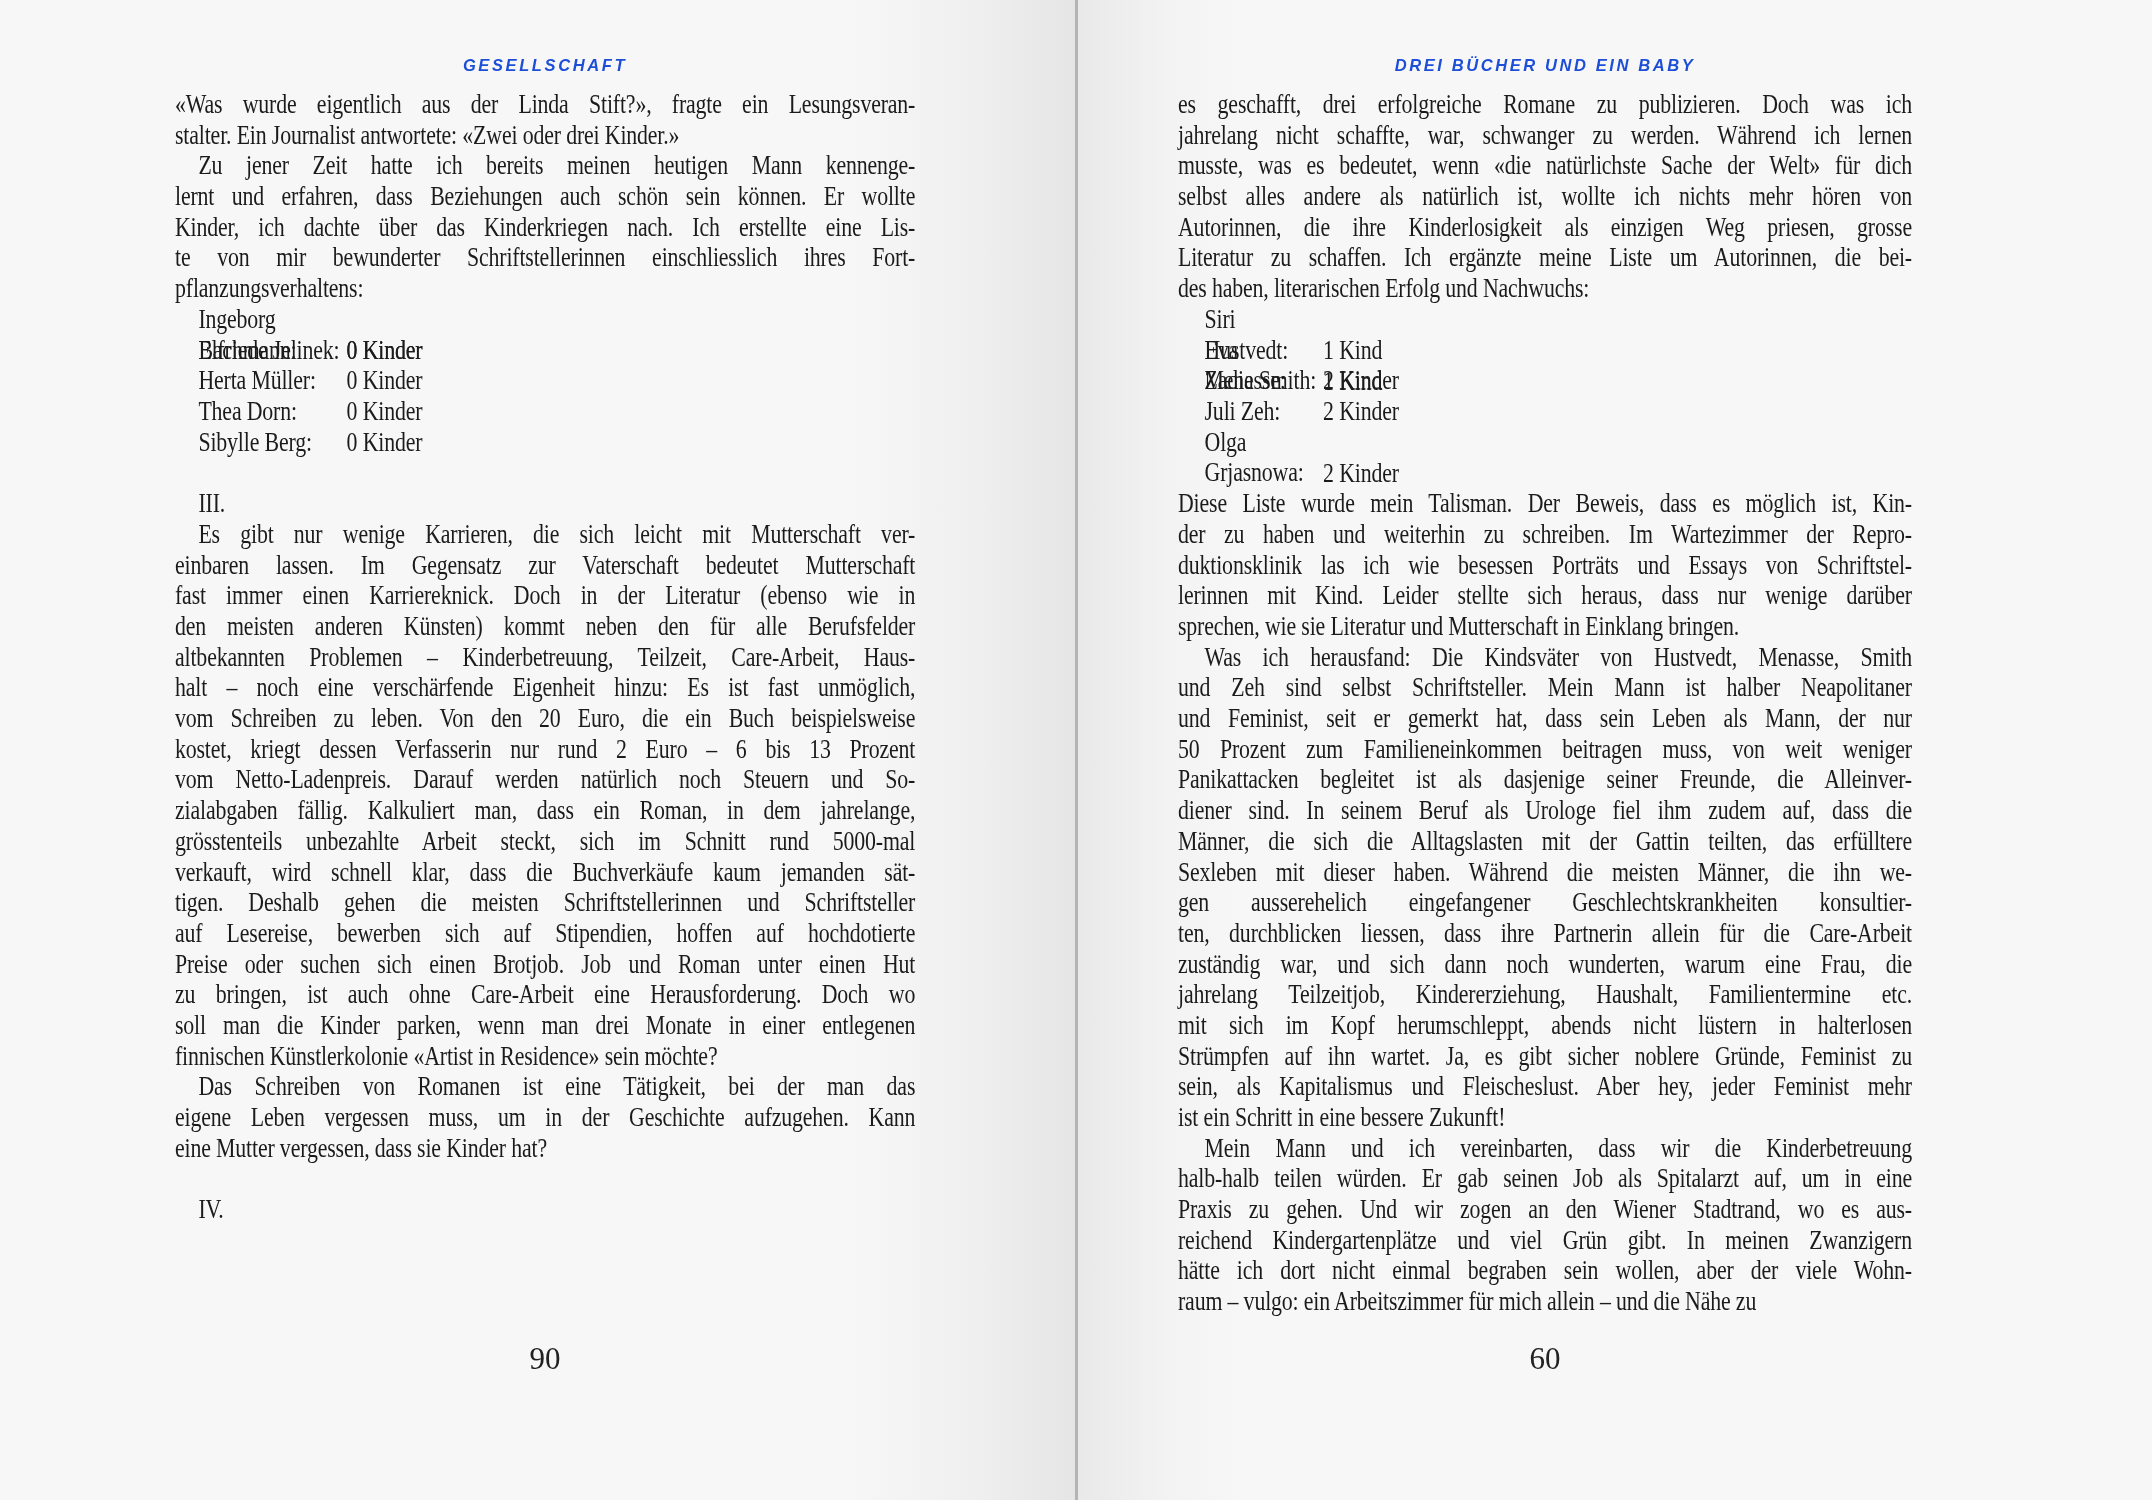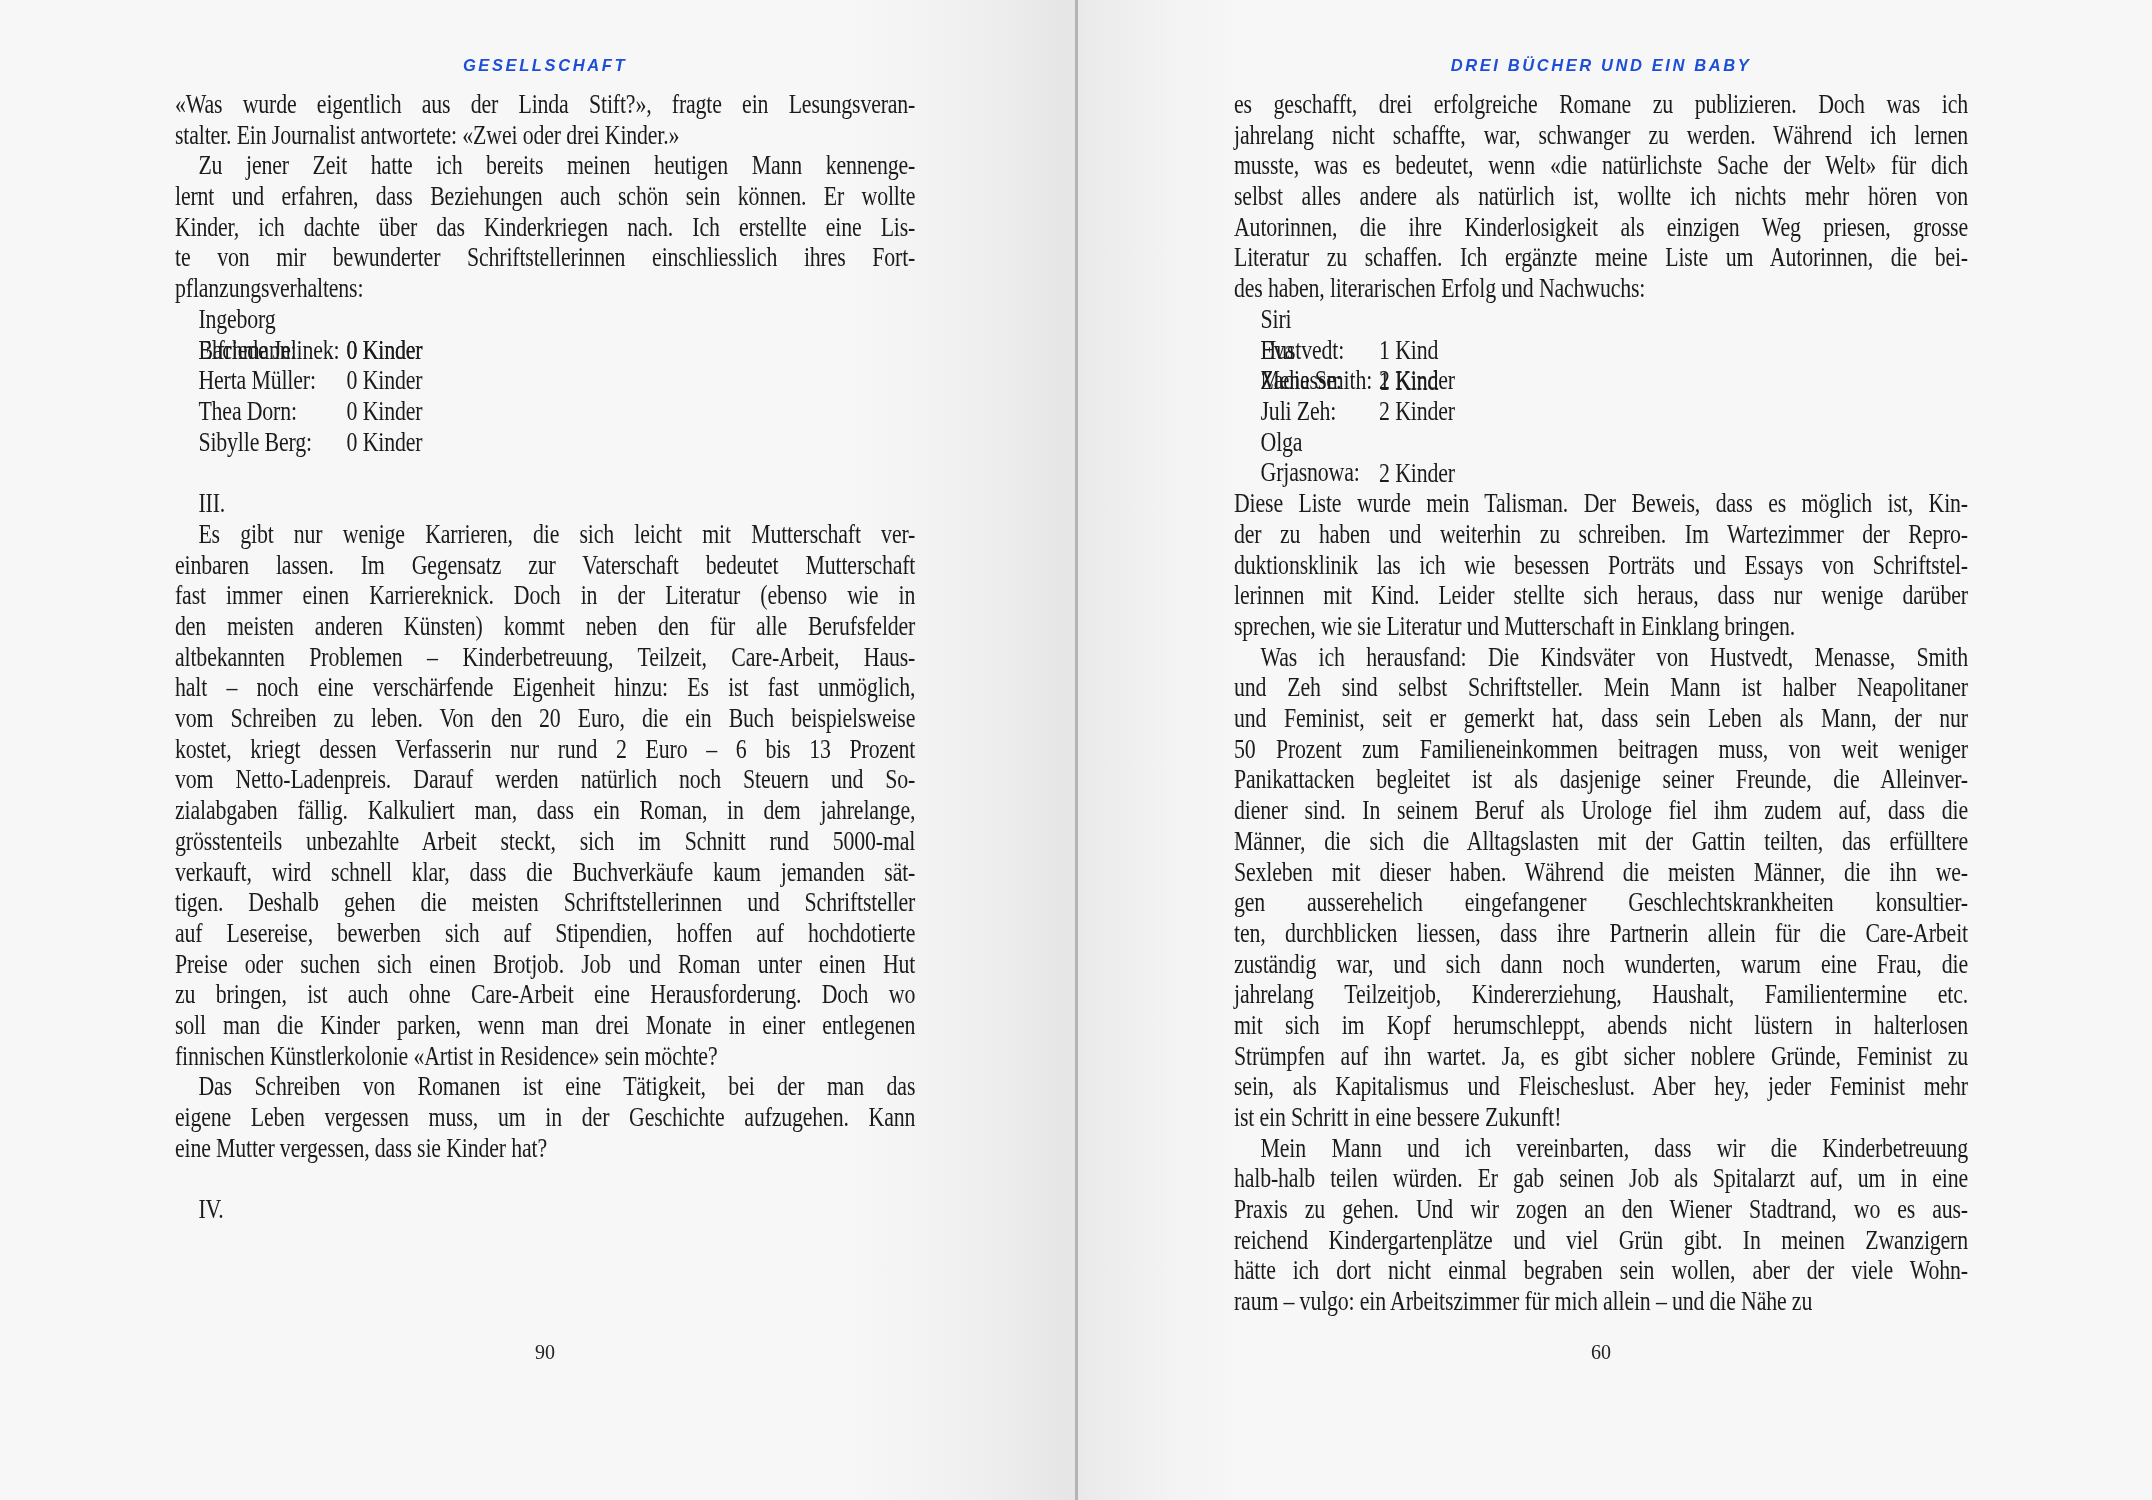--- a/index.html
+++ b/index.html
@@ -21,21 +21,21 @@
     position:absolute;left:1075px;top:0;width:3px;height:1500px;
     background:#b4b4b4;
   }
   .spine-shade-right{
     position:absolute;left:1078px;top:0;width:165px;height:1500px;
     background:linear-gradient(to right, rgba(110,110,110,0.10) 0%, rgba(110,110,110,0.03) 55%, rgba(110,110,110,0) 100%);
   }
 
   .page{position:absolute;top:0;height:1500px;width:1076px;}
   .page-left{left:0;}
-  .page-right{left:1076px;border-radius:12px;}
+  .page-right{left:1020px;border-radius:12px;}
 
   .col{position:absolute;top:0;height:1500px;}
   .page-left  .col{left:175px;width:740px;}
   .page-right .col{left:158px;width:734px;}
 
   .running-head{
     position:absolute;top:56px;left:0;width:100%;
     text-align:center;
     font-family:"Liberation Sans", sans-serif;
     font-weight:700;font-style:italic;
@@ -68,21 +68,21 @@
   .klist{margin:0;}
 
   .list-row{padding-left:30px;}
   .page-right .list-row{padding-left:34px;}
   .author-name{display:inline-block;width:190px;}
   .page-right .author-name{width:152px;}
   .child-count{display:inline;}
 
   .pageno{
     position:absolute;top:1341px;left:0;width:100%;
-    text-align:center;font-size:20px;color:#222;
+    text-align:center;font-size:31px;color:#222;
   }
 </style>
 </head>
 <body>
 
 <div id="canvas">
 
   <div class="spine-shade-left"></div>
 
   <div class="page page-left">

